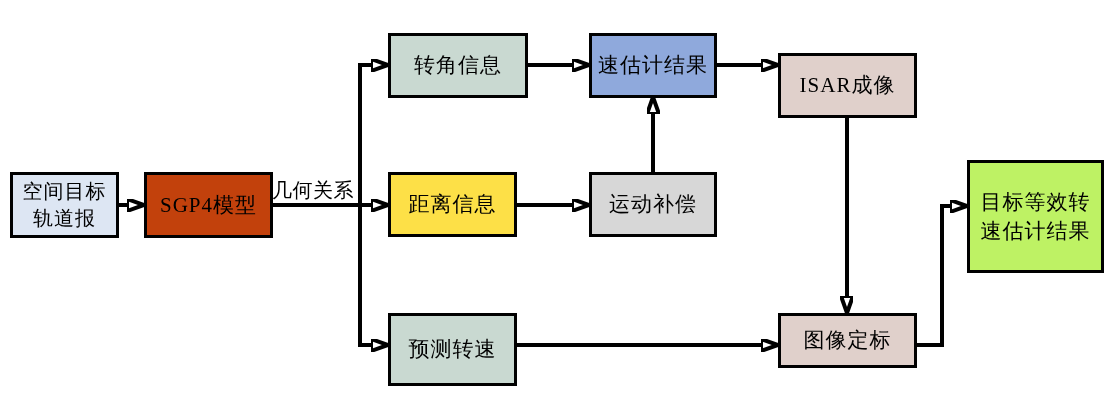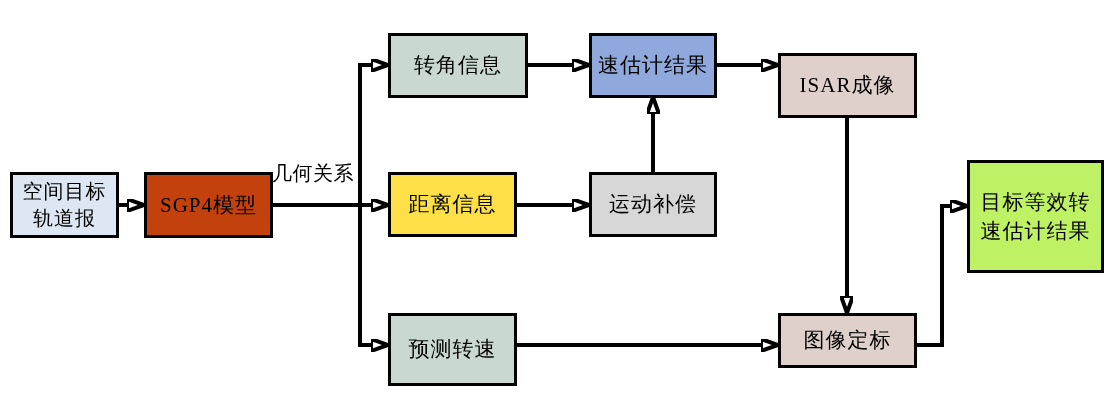--- a/index.html
+++ b/index.html
@@ -41,21 +41,21 @@
     <path d="M847,98 V298" marker-end="url(#arrow)"></path>
     <path d="M517,345 H763" marker-end="url(#arrow)"></path>
     <path d="M917,345 H942 V206 H952" marker-end="url(#arrow)"></path>
   </svg>
 
   <div class="node" style="left: 10px; top: 172px; width: 109px; height: 66px; font-size: 20px; background-color: rgb(221, 230, 243);">空间目标
 轨道报</div>
 
   <div class="node" style="left: 144px; top: 172px; width: 129px; height: 66px; background-color: #c2410c;">SGP4模型</div>
 
-  <div class="edge-label" style="left:272px;top:160px;">几何关系</div>
+  <div class="edge-label" style="left:272px;top:177px;">几何关系</div>
 
   <div class="node" style="left: 388px; top: 33px; width: 140px; height: 65px; background-color: rgb(201, 217, 209);">转角信息</div>
 
   <div class="node" style="left: 589px; top: 33px; width: 128px; height: 65px; background-color: rgb(143, 169, 220);">速估计结果</div>
 
   <div class="node" style="left: 778px; top: 33px; width: 139px; height: 65px; background-color: rgb(224, 208, 203); margin-top: 20px;">ISAR成像</div>
 
   <div class="node" style="left: 388px; top: 172px; width: 129px; height: 65px; background-color: #fde047;">距离信息</div>
 
   <div class="node" style="left: 589px; top: 172px; width: 128px; height: 65px; background-color: rgb(215, 215, 215);">运动补偿</div>

